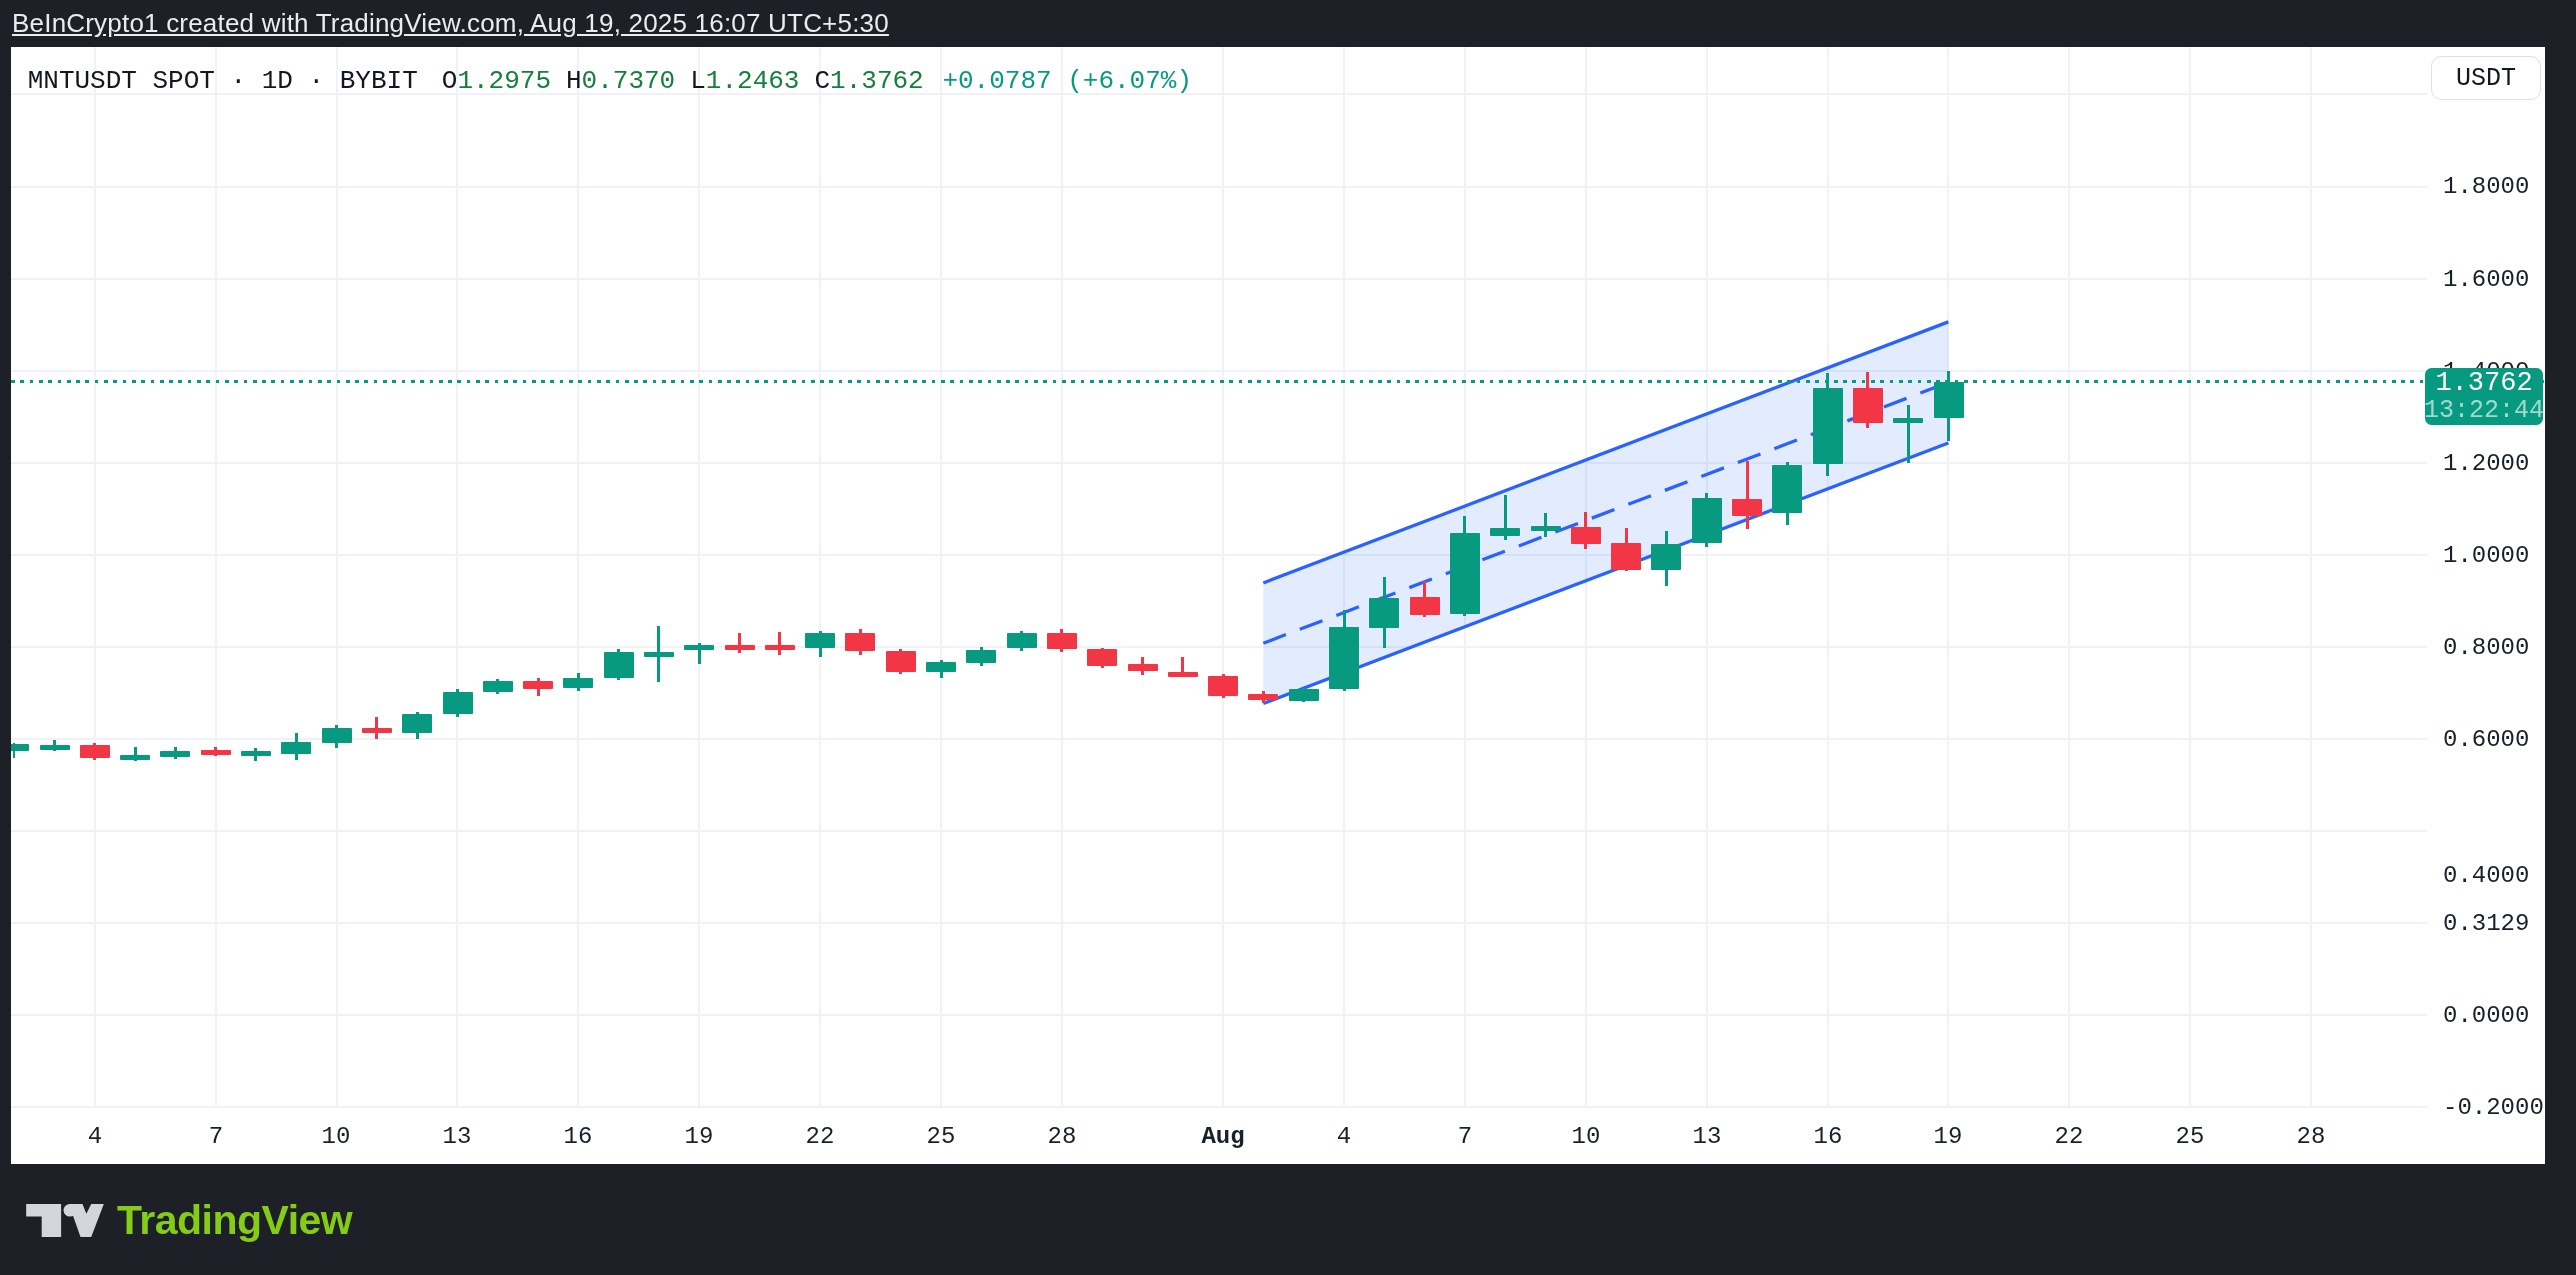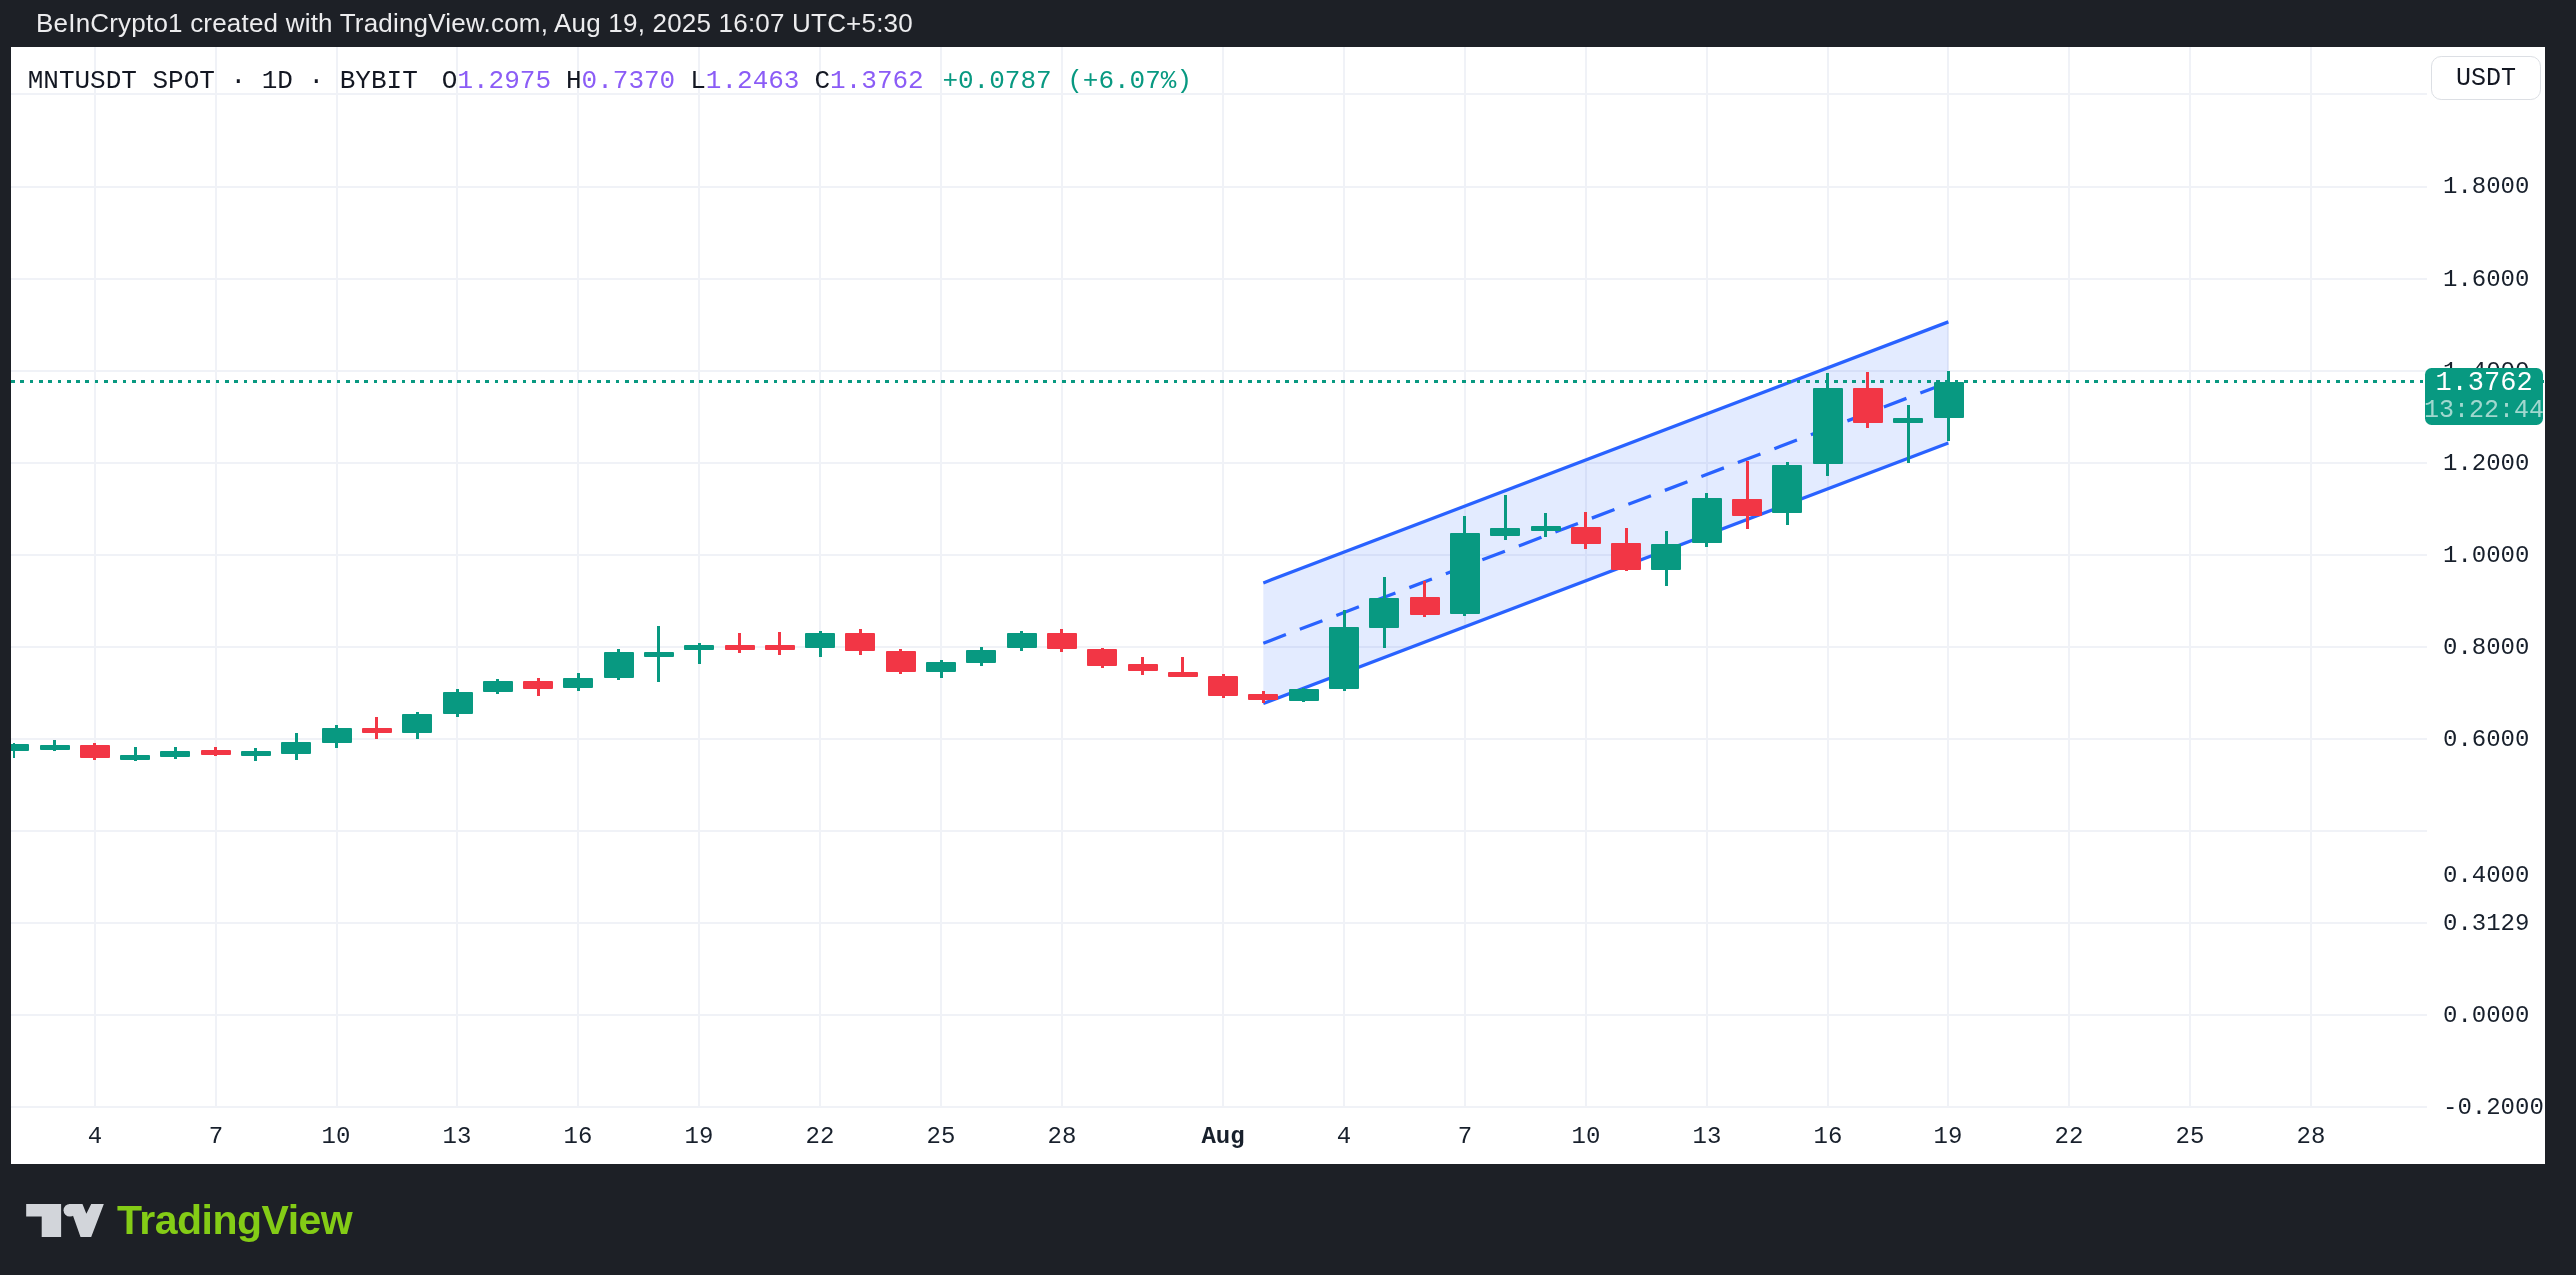--- a/index.html
+++ b/index.html
@@ -7,21 +7,21 @@
     width:2576px;height:1276px;position:relative;overflow:hidden;
     background:#1d2026;
     font-family:"Liberation Sans","DejaVu Sans",sans-serif;
     -webkit-font-smoothing:antialiased;
   }
   
   .topbar{
     position:absolute;left:0;top:0;width:2576px;height:47px;
     background:#1d2026;display:flex;align-items:center;
   }
-  .topbar .txt{margin-left:36px;font-size:26px;color:#ececee;letter-spacing:0.2px;}
+  .topbar .txt{margin-left:12px;font-size:26px;color:#ececee;letter-spacing:0.2px;text-decoration:underline;}
   
   .panel{
     position:absolute;left:11px;top:47px;width:2534px;height:1117px;
     background:#ffffff;overflow:hidden;font-family:Liberation Mono, monospace;
   }
   .plot{
     position:absolute;left:0;top:0;width:2416px;height:1117px;overflow:hidden;
   }
   .hgrid{position:absolute;left:0;width:2416px;height:1.9px;background:#f0f2f7;}
   .vgrid{position:absolute;top:0;width:1.9px;height:1060px;background:#f0f2f7;}
@@ -53,21 +53,21 @@
   }
   .badge .p{font-size:27px;}
   .badge .cd{font-size:25px;color:rgba(255,255,255,.62);}
   
   .legend{
     position:absolute;left:16.7px;top:18.6px;z-index:4;display:flex;align-items:center;
     font-size:26px;color:#131722;white-space:nowrap;
   }
   .legend .sym{margin-right:24px;}
   .legend .pair{margin-right:15px;}
-  .legend .val{color:#8b5cf6;}
+  .legend .val{color:#15803d;}
   .legend .chg{color:#089981;margin-left:3.7px;}
   
   .cur-btn{
     position:absolute;left:2420px;top:9.3px;width:110px;height:44px;z-index:4;
     border:1.9px solid #dcdfe4;border-radius:10.2px;background:#fff;
     display:flex;align-items:center;justify-content:center;
     font-size:25px;color:#131722;cursor:pointer;box-sizing:border-box;
   }
   
   .footer{

